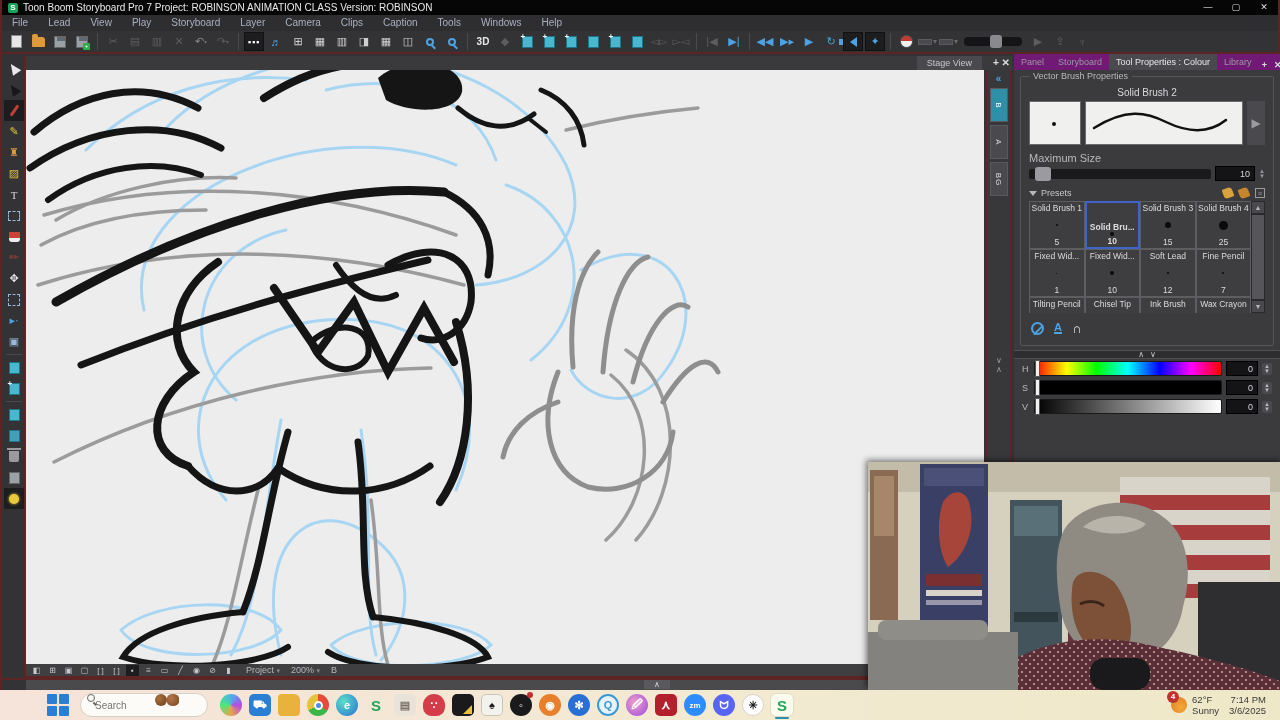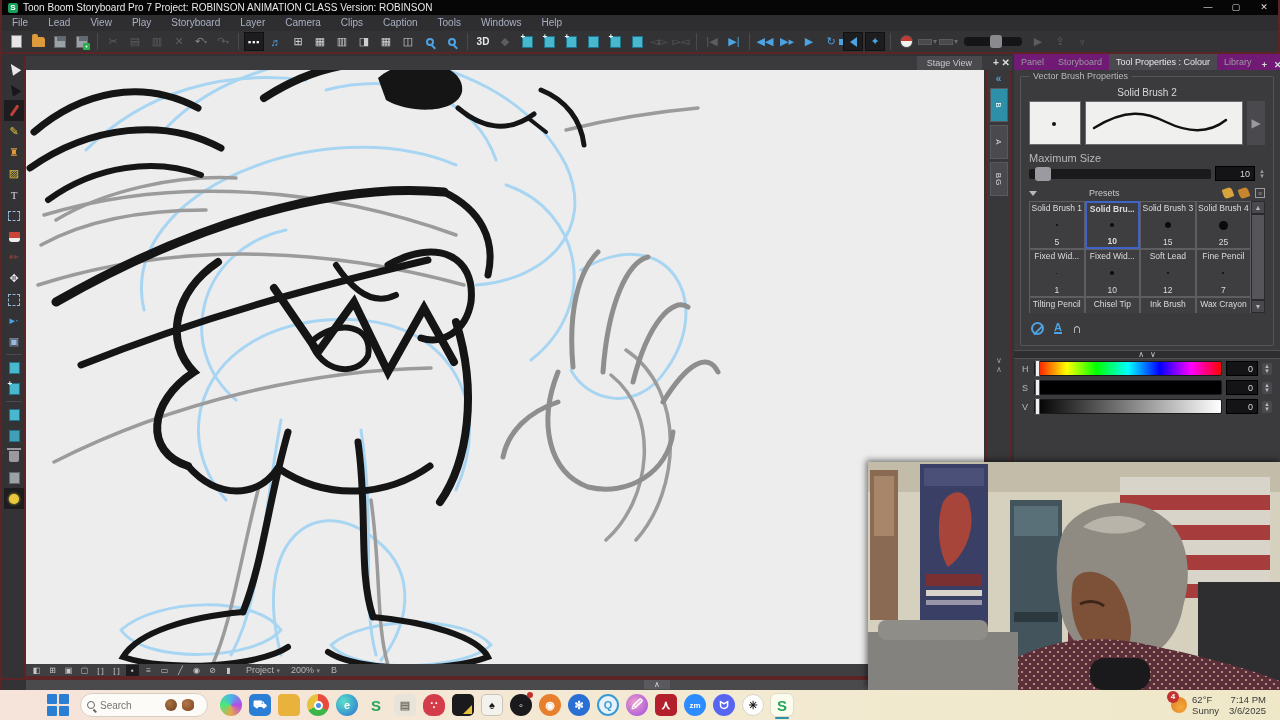--- a/index.html
+++ b/index.html
@@ -116,33 +116,33 @@
   .tipbox .tipdot { position:absolute; left:22px; top:20px; width:4px; height:4px; background:#111; border-radius:50%; }
   .strokebox { flex:1; height:44px; background:#f0f0ef; border:1px solid #6a6a6e; }
   .arrowbtn { width:18px; height:44px; background:#4a4a4e; color:#9a9aa0; display:flex; align-items:center; justify-content:center; font-size:12px; }
   .maxsize-label { font-size:11px; color:#b8b8bc; margin:7px 0 2px 0; }
   .sliderrow { display:flex; align-items:center; gap:4px; }
   .slidertrack { flex:1; height:10px; background:#1a1a1c; border-radius:2px; position:relative; }
   .sliderhandle { position:absolute; left:6px; top:-2px; width:16px; height:14px; background:#9a9aa0; border-radius:3px; }
   .valbox { width:40px; height:15px; background:#141416; color:#d8d8dc; font-size:9px; text-align:right;
     padding-right:4px; line-height:15px; border:1px solid #000; }
   .spin { display:flex; flex-direction:column; color:#9a9aa0; font-size:6px; line-height:5px; }
-  .presets-head { display:flex; align-items:center; margin:7px 0 3px 0; font-size:9px; color:#c8c8cc;gap:48px; }
+  .presets-head { display:flex; align-items:center; margin:7px 0 3px 0; font-size:9px; color:#c8c8cc; }
   .tri-down { width:0; height:0; border-left:4px solid transparent; border-right:4px solid transparent;
     border-top:5px solid #b8b8bc; margin-right:4px; }
   .ph-icons { margin-left:auto; display:flex; gap:6px; font-size:10px; }
   .brushadd { width:10px; height:10px; background:#d8a23c; border-radius:1px 4px 1px 4px; transform:rotate(-20deg); }
   .listicon { width:10px; height:10px; border:1px solid #9a9aa0; color:#9a9aa0; font-size:7px; line-height:9px; text-align:center; }
   .pgridwrap { display:flex; }
   .pgrid { width:225px; height:112px; overflow:hidden; display:grid; grid-template-columns:repeat(4,1fr); background:#3e3e41; }
   .pcell { border:1px solid #5e5e62; height:48px; display:flex; flex-direction:column; align-items:center;
     justify-content:space-between; padding:1px 0; font-size:8.5px; color:#dcdcde; background:#3e3e41; }
   .pcell .pname { white-space:nowrap; overflow:hidden; max-width:54px; }
   .pcell .pdot { background:#0a0a0a; border-radius:50%; }
-  .pcell.selected { border:2px solid #3f63c8; font-weight:bold; }
+  .pcell.selected { border:2px solid #3f63c8; font-weight:bold;justify-content:flex-end; }
   .pscroll { width:14px; height:112px; background:#2a2a2c; display:flex; flex-direction:column; align-items:center; }
   .pscroll .sbtn { width:12px; height:11px; background:#4a4a4e; color:#b8b8bc; font-size:7px; text-align:center; line-height:11px; margin:1px 0; }
   .pscroll .sthumb { width:12px; flex:1; background:#55555a; margin:1px 0; }
   .belowicons { display:flex; gap:10px; align-items:center; margin:6px 2px 2px 2px; height:18px; }
   .penslash { width:13px; height:13px; border:2px solid #4da3e2; border-radius:50%; position:relative; }
   .penslash:after { content:""; position:absolute; left:-1px; top:5px; width:13px; height:2px; background:#4da3e2; transform:rotate(-45deg); }
   .flattenicon { color:#4da3e2; font-size:11px; font-weight:bold; border-bottom:2px solid #4da3e2; line-height:10px; }
   .magneticon { color:#e8e8ea; font-size:13px; font-weight:bold; }
   .panel-splitter { height:9px; background:#2e2e31; display:flex; align-items:center; justify-content:center;
     color:#c8c8cc; font-size:8px; gap:6px; margin-top:4px; border-top:1px solid #505054; border-bottom:1px solid #505054; }
@@ -166,21 +166,21 @@
   .webcam { position:absolute; left:866px; top:462px; width:414px; height:228px; background:#c9c4b2;
     z-index:50; overflow:hidden; box-shadow:-2px -2px 6px rgba(0,0,0,.5); }
 
   
   .taskbar { position:absolute; left:0; top:690px; width:1280px; height:30px;
     background:linear-gradient(90deg,#f6e3da,#f3ead2 55%,#eee8c8); display:flex; align-items:center; z-index:60; }
   .startbtn { margin-left:46px; width:24px; height:24px; display:grid; grid-template-columns:10px 10px; gap:2px;
     align-content:center; justify-content:center; }
   .startbtn div { width:10px; height:10px; background:#2a7fd4; border-radius:1px; }
   .searchpill { margin-left:10px; width:128px; height:24px; background:#fdfbf8; border:1px solid #d8cfc4;
-    border-radius:12px; display:flex; align-items:center; padding:0 6px; gap:5px; }
+    border-radius:12px; display:flex; padding:0 6px; }
   .searchpill input { border:none; outline:none; background:transparent; width:60px; font-size:10px; color:#555;
     font-family:"Liberation Sans",sans-serif; }
   .searchglyph { width:8px; height:8px; border:1.5px solid #666; border-radius:50%; position:relative; flex:none; }
   .searchglyph:after { content:""; position:absolute; right:-3px; bottom:-3px; width:4px; height:1.5px; background:#666; transform:rotate(45deg); }
   .foodchip { width:12px; height:12px; border-radius:50%; background:radial-gradient(circle at 35% 35%, #a9713f, #6b3d1e); flex:none; }
   .foodchip.b { border-radius:6px/4px; background:radial-gradient(circle at 35% 35%, #b5764a, #7a4420); }
   .tbapps { display:flex; align-items:center; gap:7px; margin-left:12px; }
   .tbapp { width:22px; height:22px; border-radius:5px; display:flex; align-items:center; justify-content:center;
     font-size:11px; font-weight:bold; color:#fff; flex:none; position:relative; }
   .tbapp.active-app { background:#fbfbee; box-shadow:0 0 0 1px #e0ddc8; }

